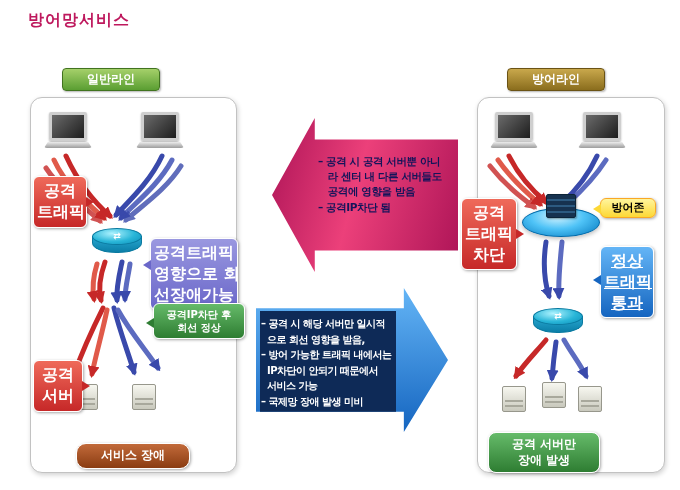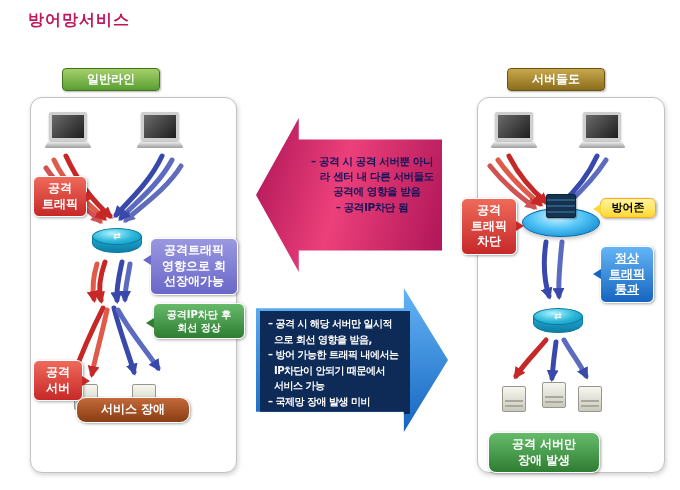--- a/index.html
+++ b/index.html
@@ -16,21 +16,21 @@
   .panel-left{left:30px;top:97px;width:205px;height:374px;}
   .panel-right{left:477px;top:97px;width:186px;height:374px;}
 
   
   .pill{z-index:3;color:#fff;font-weight:bold;font-size:12px;text-align:center;height:21px;line-height:21px;border-radius:4px;box-shadow:1px 1px 2px rgba(0,0,0,.3);}
   .pill-green{left:62px;top:68px;width:96px;background:linear-gradient(#a5d06a,#5a9e32);border:1px solid #41731f;}
   .pill-brown{left:507px;top:68px;width:96px;background:linear-gradient(#c9a84c,#8a6d1d);border:1px solid #6b5315;}
 
   
   .badge{z-index:3;color:#fff;font-weight:bold;text-align:center;white-space:pre;border-radius:6px;
-         box-shadow:1px 1px 3px rgba(0,0,0,.35);font-size:12px;line-height:1.3;padding:4px 3px;}
+         box-shadow:1px 1px 3px rgba(0,0,0,.35);font-size:16px;line-height:1.3;padding:4px 3px;}
   .badge-red{background:linear-gradient(#ef6a5a,#c62828);border:1px solid #ffffff;}
   .badge-purple{background:linear-gradient(#9a98e0,#6a67c9);border:1px solid #ffffff;text-align:center;}
   .badge-green{background:linear-gradient(#66bb6a,#2e7d32);border:1px solid #ffffff;}
   .badge-blue{background:linear-gradient(#64b5f6,#1565c0);border:1px solid #ffffff;}
   .badge-yellow{background:linear-gradient(#fff59d,#fdd835);color:#000;border:1px solid #f9a825;}
   .badge-brown{background:linear-gradient(#c26a3a,#8a3c12);border:1px solid #ffffff;border-radius:10px;}
 
   .tail-r::after{content:"";position:absolute;right:-8px;top:50%;margin-top:-5px;
                  border-top:5px solid transparent;border-bottom:5px solid transparent;border-left:8px solid #c62828;}
   .tail-l-purple::after{content:"";position:absolute;left:-8px;top:30%;
@@ -62,30 +62,30 @@
   .server::before{content:"";position:absolute;left:2px;right:2px;bottom:4px;height:2px;background:#a8a89c;}
   .server::after{content:"";position:absolute;left:2px;right:2px;bottom:9px;height:2px;background:#a8a89c;}
 
   
   .disc{left:522px;top:208px;width:76px;height:27px;border-radius:50%;z-index:2;
         background:radial-gradient(ellipse at 45% 28%,#d4f4ff,#4fc3f7 45%,#0277bd);border:1px solid #0269a8;box-shadow:0 2px 4px rgba(0,0,0,.25);}
   .fw-stack{left:546px;top:194px;width:28px;height:22px;z-index:3;border:1px solid #0c2438;border-radius:2px;
         background:repeating-linear-gradient(#16324f 0 4px,#2c5a80 4px 6px);box-shadow:1px 1px 2px rgba(0,0,0,.35);}
 
   
-  .callout-top{left:256px;top:118px;width:186px;height:154px;z-index:2;
+  .callout-top{left:272px;top:118px;width:186px;height:154px;z-index:2;
         background:linear-gradient(105deg,#ad1457,#ec407a 45%,#ad1457);
-        clip-path:polygon(0 50%,23% 0,23% 14%,100% 14%,100% 86%,23% 86%,23% 100%);text-align:center;}
+        clip-path:polygon(0 50%,23% 0,23% 14%,100% 14%,100% 86%,23% 86%,23% 100%);}
   .callout-top-text{position:absolute;left:46px;top:36px;width:140px;font-size:10.5px;font-weight:bold;color:#14145a;
         white-space:pre;line-height:1.45;letter-spacing:-0.4px;}
   .callout-bottom{left:256px;top:288px;width:192px;height:144px;z-index:2;
         background:linear-gradient(#64b5f6,#1565c0);
         clip-path:polygon(0 14%,77% 14%,77% 0,100% 50%,77% 100%,77% 86%,0 86%);}
   .callout-bottom-box{position:absolute;left:4px;top:23px;width:134px;background:#0e2a57;color:#fff;
-        font-size:10px;font-weight:bold;white-space:pre;line-height:1.55;letter-spacing:-0.5px;padding:5px 8px;}
+        font-size:10px;font-weight:bold;white-space:pre;line-height:1.55;letter-spacing:-0.5px;padding:5px 1px;}
 </style>
 </head>
 <body>
 
 <div class="abs page-title">방어망서비스</div>
 
 <div class="abs panel panel-left"></div>
 <div class="abs panel panel-right"></div>
 
 <svg width="680" height="490" style="position:absolute;left:0;top:0;z-index:1;pointer-events:none" xmlns="http://www.w3.org/2000/svg">
@@ -125,21 +125,21 @@
     <path d="M546,242 C543,262 544,280 549,296" stroke="#3949ab" marker-end="url(#mb)"></path>
     <path d="M562,242 C560,262 558,280 559,296" stroke="#5c6bc0" marker-end="url(#mb)"></path>
 
     <path d="M546,340 C536,352 524,364 516,376" stroke="#c62828" marker-end="url(#mr)"></path>
     <path d="M556,342 C554,356 553,366 552,378" stroke="#3949ab" marker-end="url(#mb)"></path>
     <path d="M564,340 C572,354 580,364 586,376" stroke="#5c6bc0" marker-end="url(#mb)"></path>
   </g>
 </svg>
 
 <div class="abs pill pill-green">일반라인</div>
-<div class="abs pill pill-brown">서버들도</div>
+<div class="abs pill pill-brown">방어라인</div>
 
 <div class="abs laptop" style="left:44px;top:112px;">
   <div class="lap-screen"></div>
   <div class="lap-base"></div>
 </div>
 <div class="abs laptop" style="left:136px;top:112px;">
   <div class="lap-screen"></div>
   <div class="lap-base"></div>
 </div>
 <div class="abs router" style="left:92px;top:228px;">
@@ -151,21 +151,21 @@
 
 <div class="abs badge badge-red tail-r" style="left:33px;top:176px;width:46px;">공격
 트래픽</div>
 <div class="abs badge badge-purple tail-l-purple" style="left:150px;top:238px;width:80px;">공격트래픽
 영향으로 회
 선장애가능</div>
 <div class="abs badge badge-green tail-l-green" style="left:153px;top:303px;width:84px;font-size:10px;">공격IP차단 후
 회선 정상</div>
 <div class="abs badge badge-red tail-r" style="left:33px;top:360px;width:42px;">공격
 서버</div>
-<div class="abs badge badge-brown" style="left:76px;top:397px;width:106px;font-size:12px;">서비스 장애</div>
+<div class="abs badge badge-brown" style="left:76px;top:443px;width:106px;font-size:12px;">서비스 장애</div>
 
 <div class="abs laptop" style="left:490px;top:112px;">
   <div class="lap-screen"></div>
   <div class="lap-base"></div>
 </div>
 <div class="abs laptop" style="left:578px;top:112px;">
   <div class="lap-screen"></div>
   <div class="lap-base"></div>
 </div>
 <div class="abs disc"></div>

